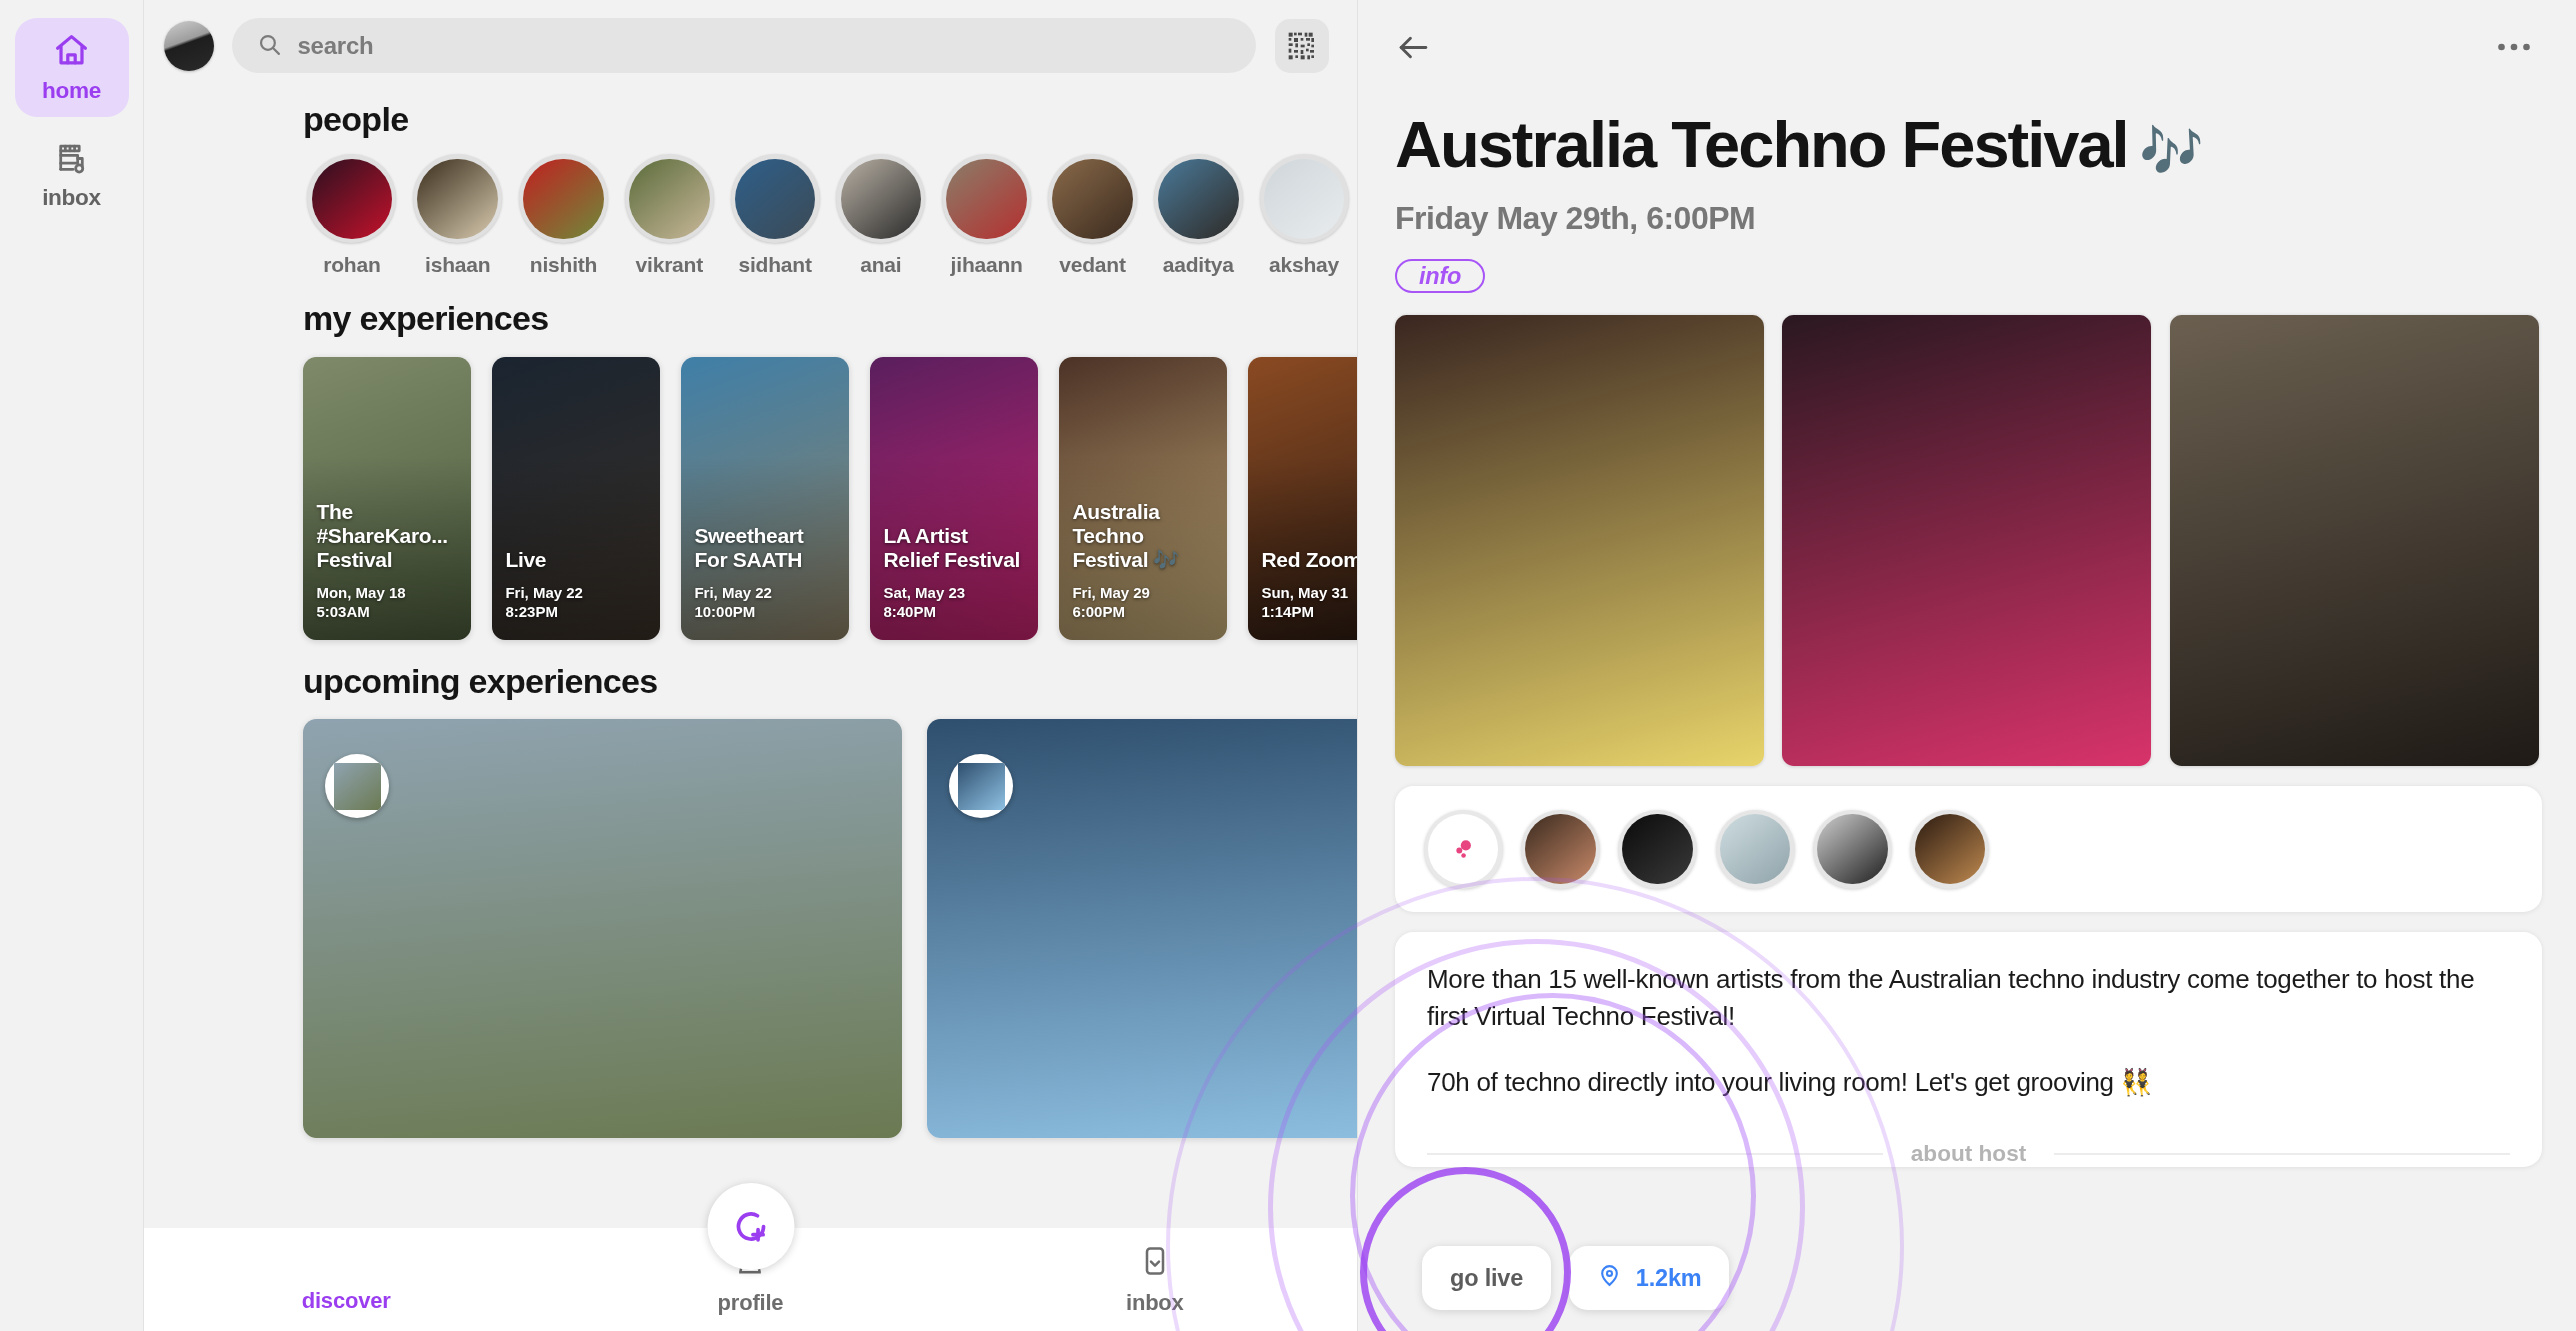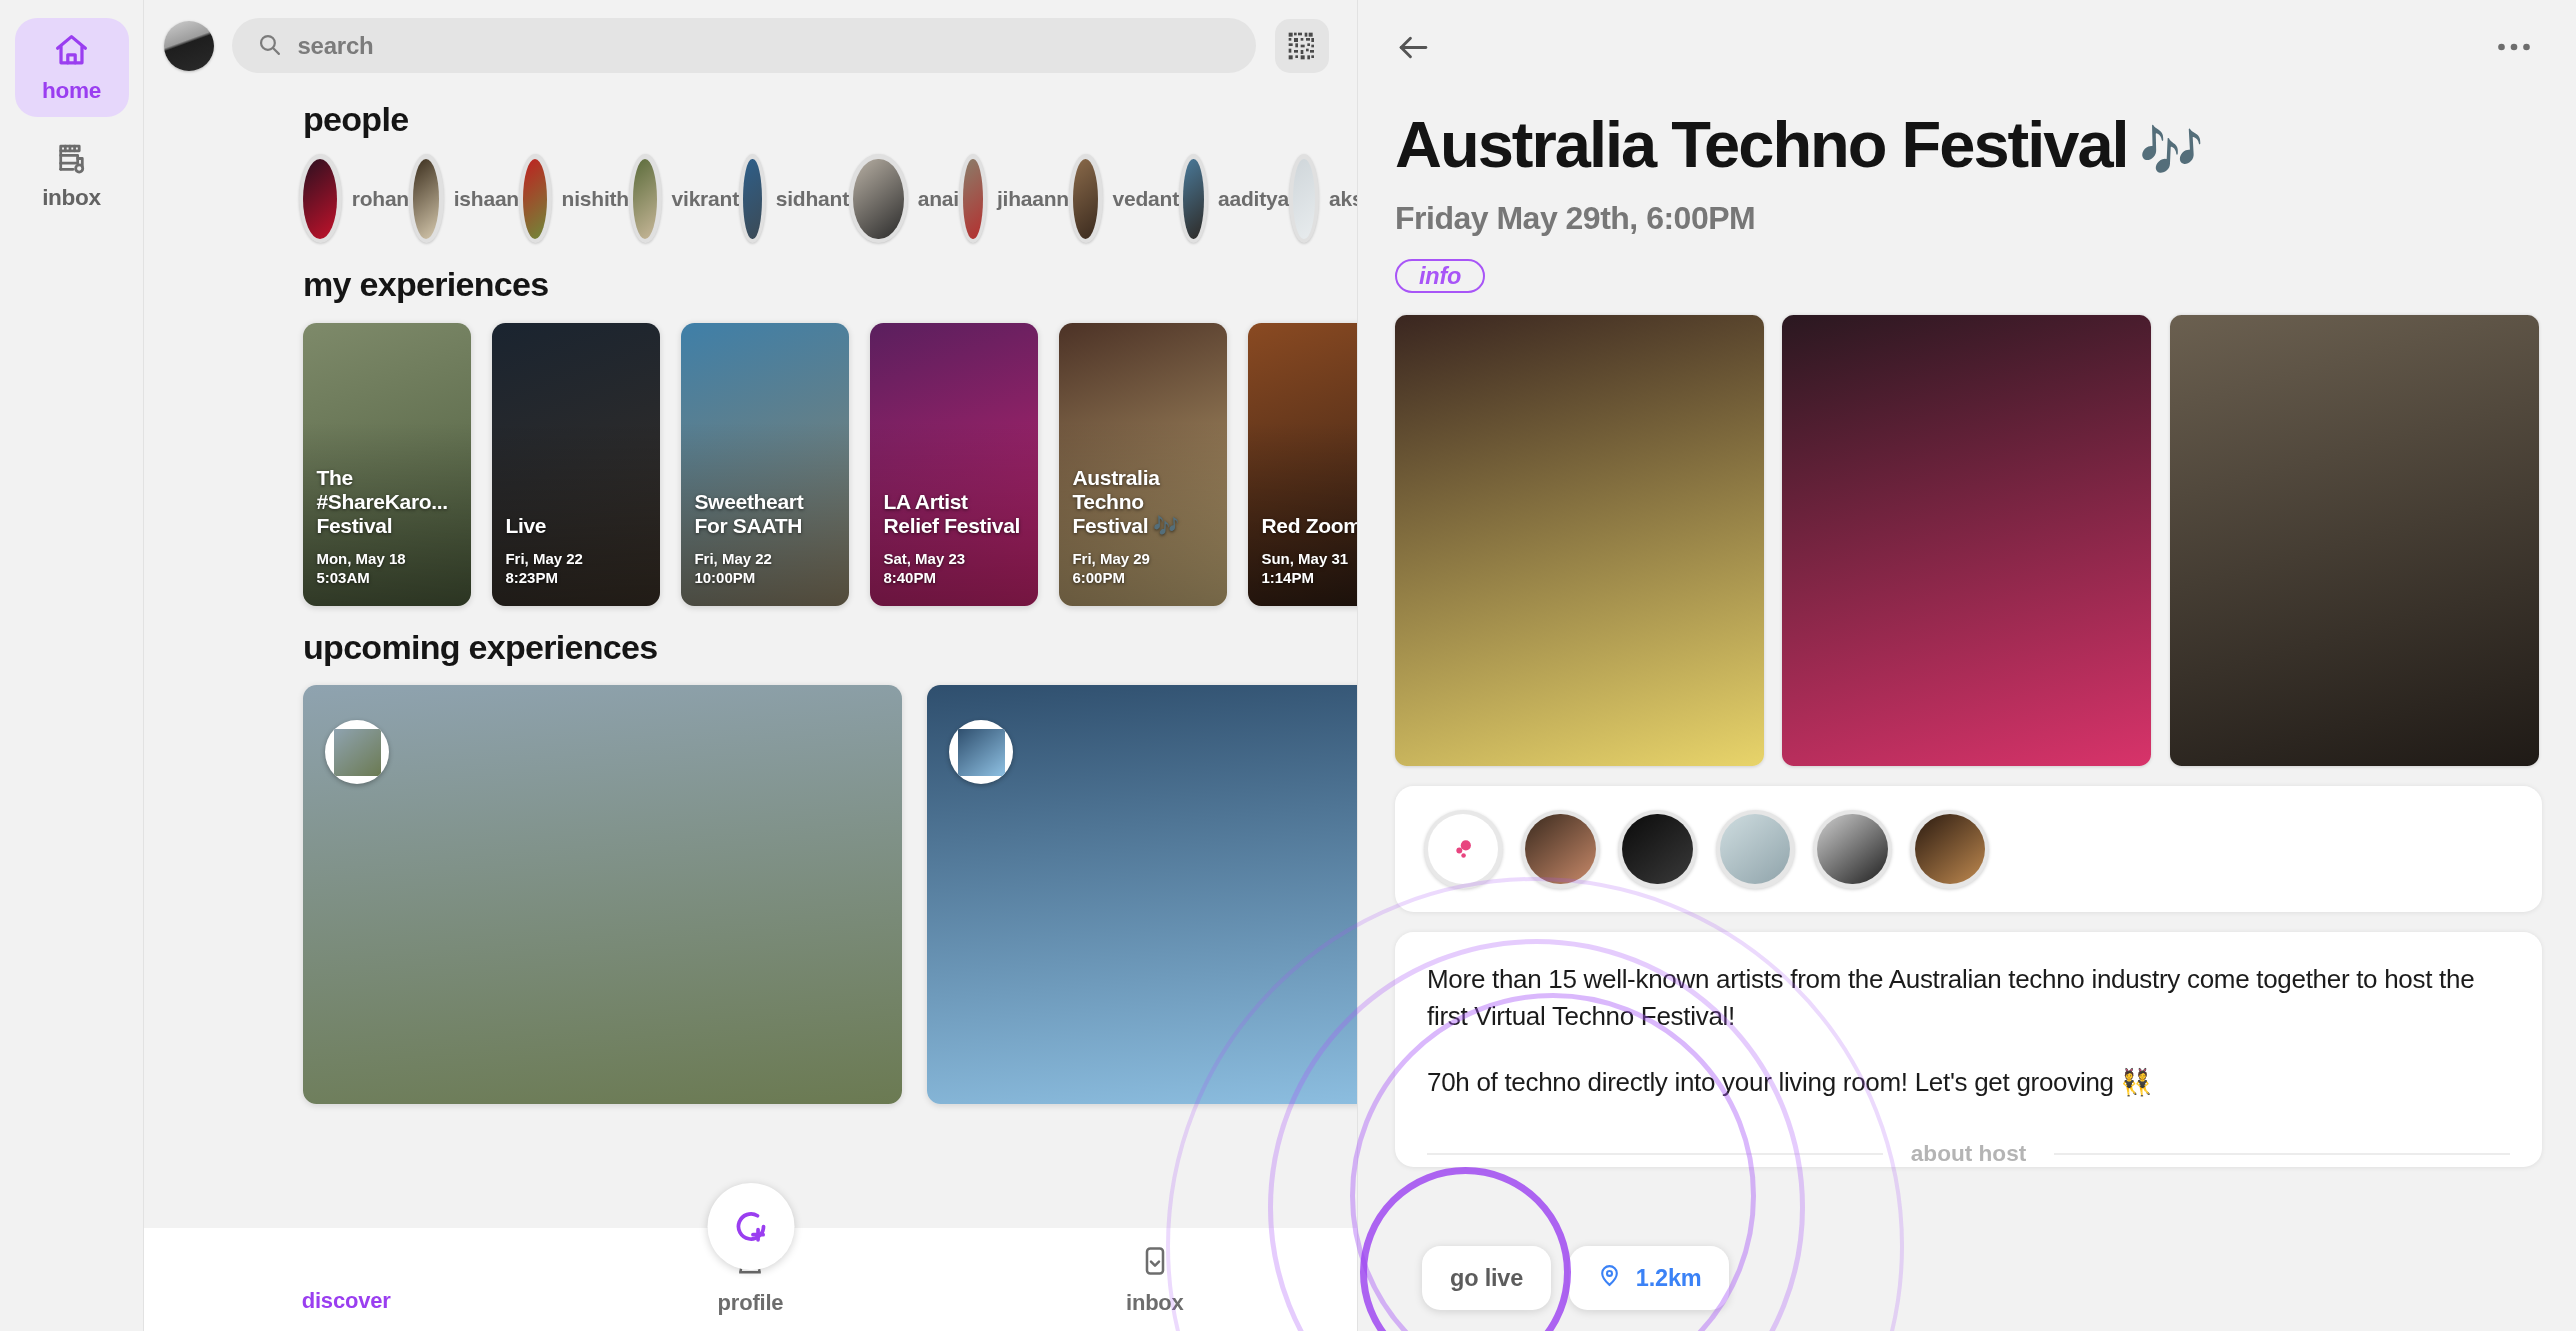--- a/index.html
+++ b/index.html
@@ -52,21 +52,21 @@
     display: flex; align-items: center; justify-content: center; cursor: pointer; flex: 0 0 54px;
   }
 
   .sect-title {
     font-size: 34px; font-weight: 700; color: #151515;
     letter-spacing: -0.7px; padding: 22px 0 0 159px;
   }
 
   
   .people-row { display: flex; gap: 0; padding: 15px 0 0 155px; position: relative; }
-  .person { width: 110px; display: flex; align-items: center; gap: 10px; cursor: pointer; text-align: center; }
+  .person { width: 110px; display: flex; flex-direction: column; align-items: center; gap: 10px; cursor: pointer; text-align: center; }
   .p-ring {
     width: 89px; height: 89px; border-radius: 50%; padding: 4.2px;
     background: #e0e0e0; box-shadow: 0 0.8px 2.5px rgba(0,0,0,.18);
   }
   .p-img { width: 100%; height: 100%; border-radius: 50%; background-size: cover; background-position: center; }
   .p-name { font-size: 21px; color: #6d6d6d; font-weight: 600; letter-spacing: -0.2px; }
 
   
   .exp-row { display: flex; gap: 21px; padding: 18.4px 0 0 159px; }
   .exp-card {

